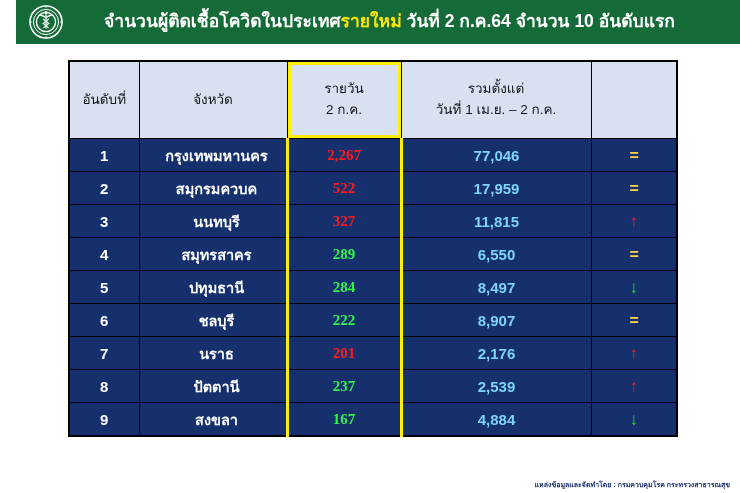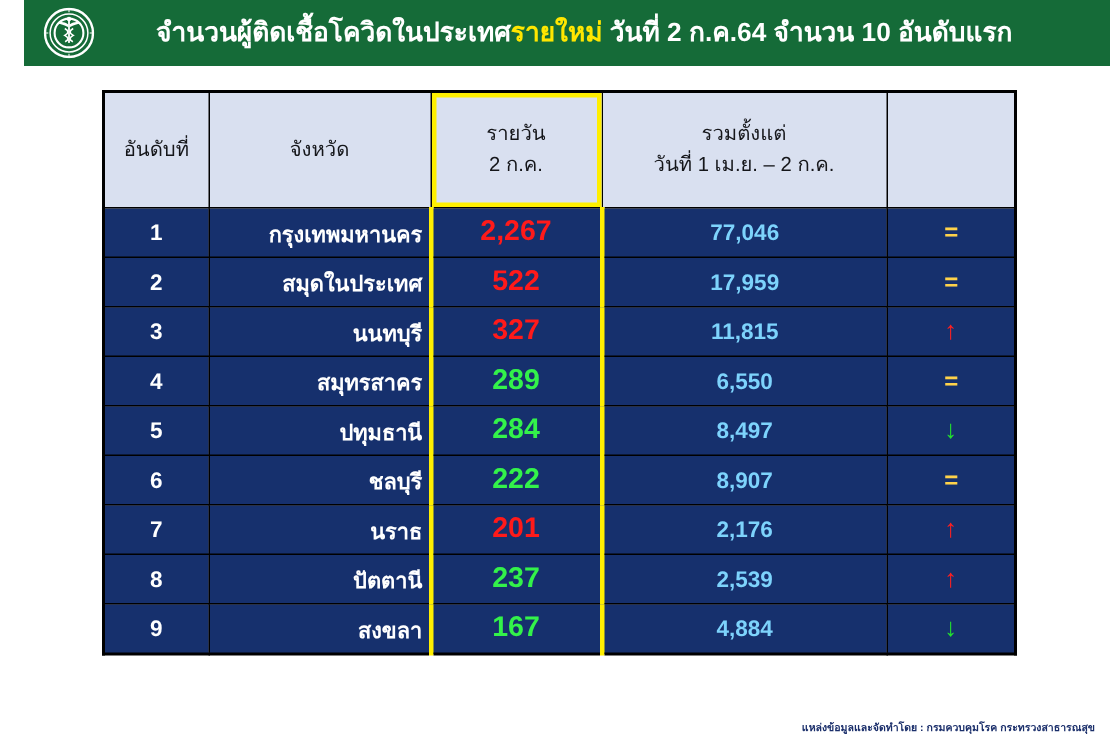--- a/index.html
+++ b/index.html
@@ -66,25 +66,26 @@
     border-left:1.5px solid #000;
     border-right:1.5px solid #000;
     height:32px;
     padding:0 4px;
     font-size:14.5px;
     font-weight:700;
     color:#ffffff;
     vertical-align:middle;
   }
   tbody td.rank{text-align:center;font-size:15px;}
-  tbody td.prov{text-align:right;padding-left:12px;font-weight:700;font-size:14.5px;}
+  tbody td.prov{text-align:center;padding-left:12px;font-weight:700;font-size:14.5px;}
   tbody td.daily{
-    text-align:center;font-size:19px;
+    text-align:center;font-size:15px;
     border-left:3px solid #ffef00;
     border-right:3px solid #ffef00;
+    font-family:Liberation Serif, serif;
   }
   tbody td.total{text-align:center;font-size:15px;color:#7dd3fc;}
   tbody td.trend{text-align:center;font-size:15px;}
   .v-red{color:#ff1a1a;}
   .v-green{color:#33f24a;}
   .arrow{display:inline-block;line-height:1;font-size:17px;font-weight:900;}
   .arrow.up{color:#ff2020;}
   .arrow.down{color:#22e02e;}
   .arrow.eq{color:#ffd24a;font-size:16px;letter-spacing:-1px;}
   
@@ -153,21 +154,21 @@
     <tbody id="tbody">
         <tr>
           <td class="rank">1</td>
           <td class="prov">กรุงเทพมหานคร</td>
           <td class="daily v-red">2,267</td>
           <td class="total">77,046</td>
           <td class="trend"><span class="arrow eq">=</span></td>
         </tr>
         <tr>
           <td class="rank">2</td>
-          <td class="prov">สมุดในประเทศ</td>
+          <td class="prov">สมุกรมควบค</td>
           <td class="daily v-red">522</td>
           <td class="total">17,959</td>
           <td class="trend"><span class="arrow eq">=</span></td>
         </tr>
         <tr>
           <td class="rank">3</td>
           <td class="prov">นนทบุรี</td>
           <td class="daily v-red">327</td>
           <td class="total">11,815</td>
           <td class="trend"><span class="arrow up">↑</span></td>

